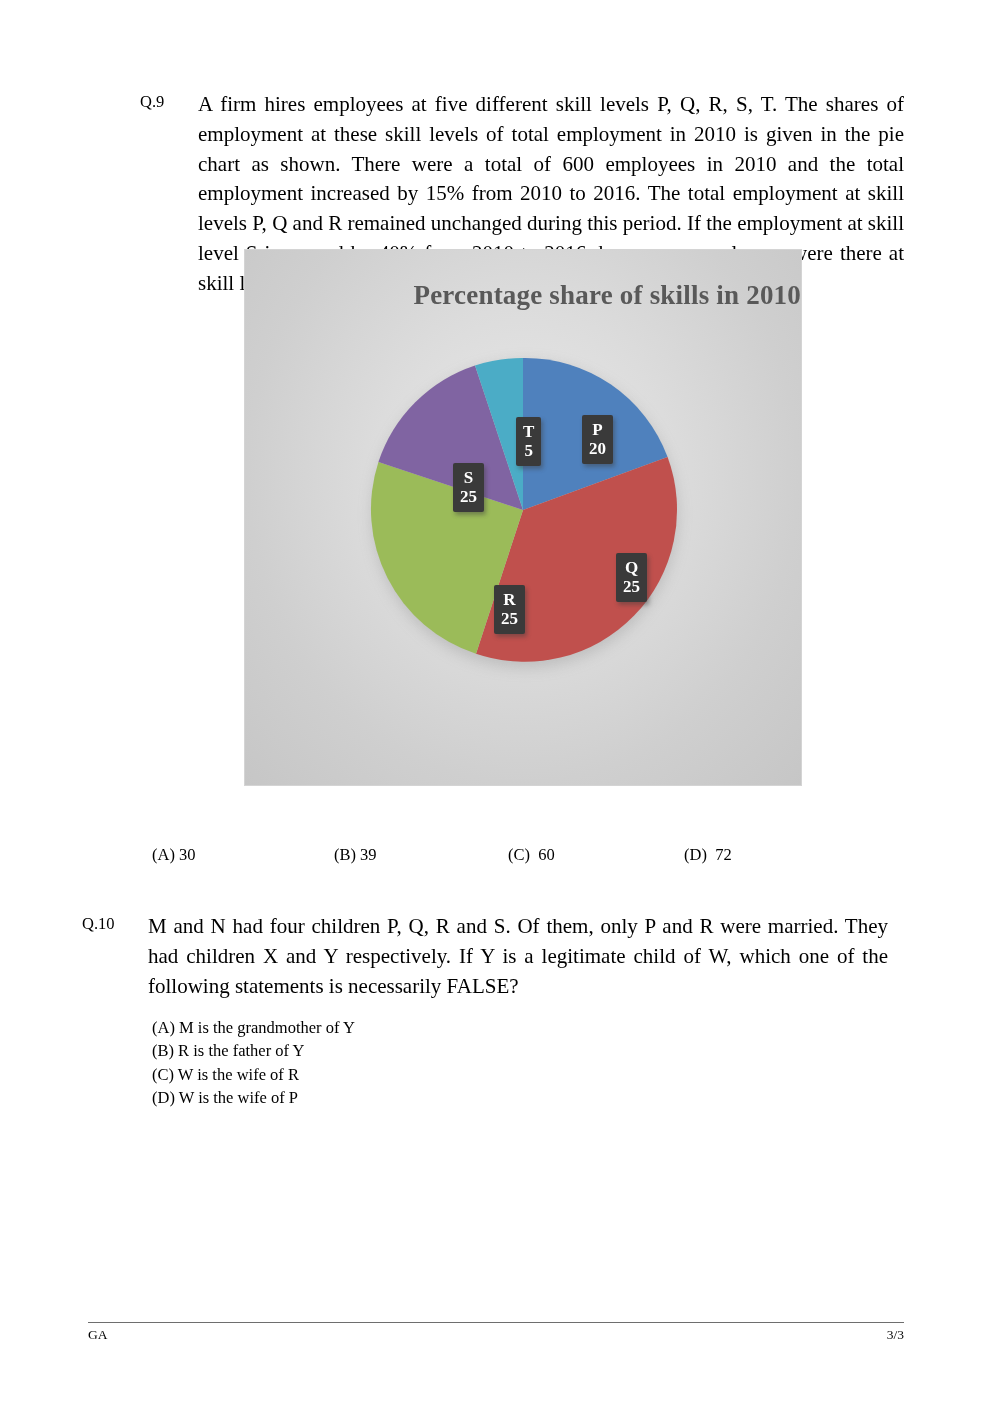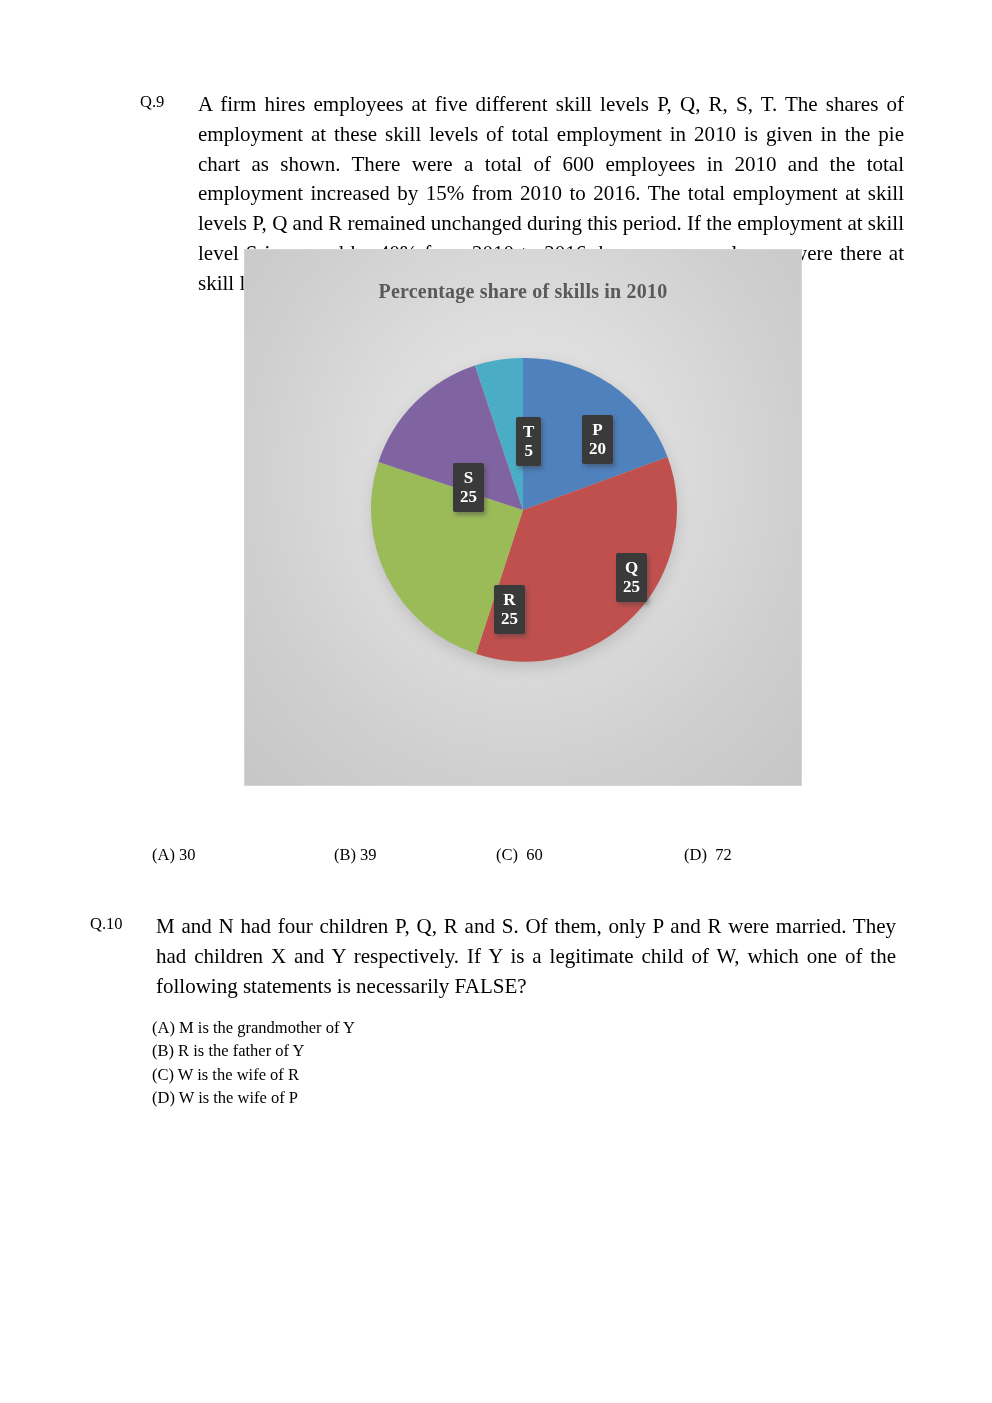--- a/index.html
+++ b/index.html
@@ -58,40 +58,40 @@
   .qbody {
     flex: 1 1 auto;
     font-size: 21px;
     line-height: 1.42;
     text-align: justify;
     text-justify: inter-word;
   }
 
   #q9 { left: 98px; top: 90px; width: 806px; }
   #q9 .qnum { width: 48px; margin-left: 42px; }
-  #q10 { left: 90px; top: 912px; width: 806px; }
+  #q10 { left: 82px; top: 912px; width: 806px; }
   #q10 .qnum { width: 56px; }
 
   
   .chart-panel {
     position: absolute;
     left: 245px;
     top: 250px;
     width: 556px;
     height: 535px;
     background: radial-gradient(ellipse at 50% 42%, #e9e9e9 0%, #dcdcdc 38%, #cfcfcf 70%, #c6c6c6 100%);
     box-shadow: 0 0 0 1px #d4d4d4;
   }
   .chart-title {
     position: absolute;
     left: 0;
     top: 30px;
     width: 100%;
-    text-align: center;
-    font-size: 20px;
+    text-align: right;
+    font-size: 27px;
     font-weight: bold;
     color: #595959;
     letter-spacing: 0.2px;
   }
 
   .pie-wrap {
     position: absolute;
     left: 50%;
     top: 105px;
     transform: translateX(-50%);
@@ -141,21 +141,21 @@
     font-size: 16.5px;
     line-height: 1.4;
   }
   .options-row .opt {
     position: absolute;
     top: 0;
     white-space: pre;
   }
   .opt-a { left: 0px; text-align: right; }
   .opt-b { left: 182px; }
-  .opt-c { left: 344px; }
+  .opt-c { left: 356px; }
   .opt-d { left: 532px; }
 
   .options-list {
     position: absolute;
     left: 152px;
     top: 1016px;
     font-size: 16.5px;
     line-height: 1.42;
   }
   .options-list .li { white-space: pre; }
@@ -255,14 +255,21 @@
   </div>
 
   <div class="options-list">
     <div class="li">(A) M is the grandmother of Y</div>
     <div class="li">(B) R is the father of Y</div>
     <div class="li">(C) W is the wife of R</div>
     <div class="li">(D) W is the wife of P</div>
   </div>
 
 
+  <div class="footer">
+    <div class="footer-rule"></div>
+    <div class="footer-row">
+      <div>GA</div>
+      <div>3/3</div>
+    </div>
+  </div>
 
 </div>
 
 </body></html>

